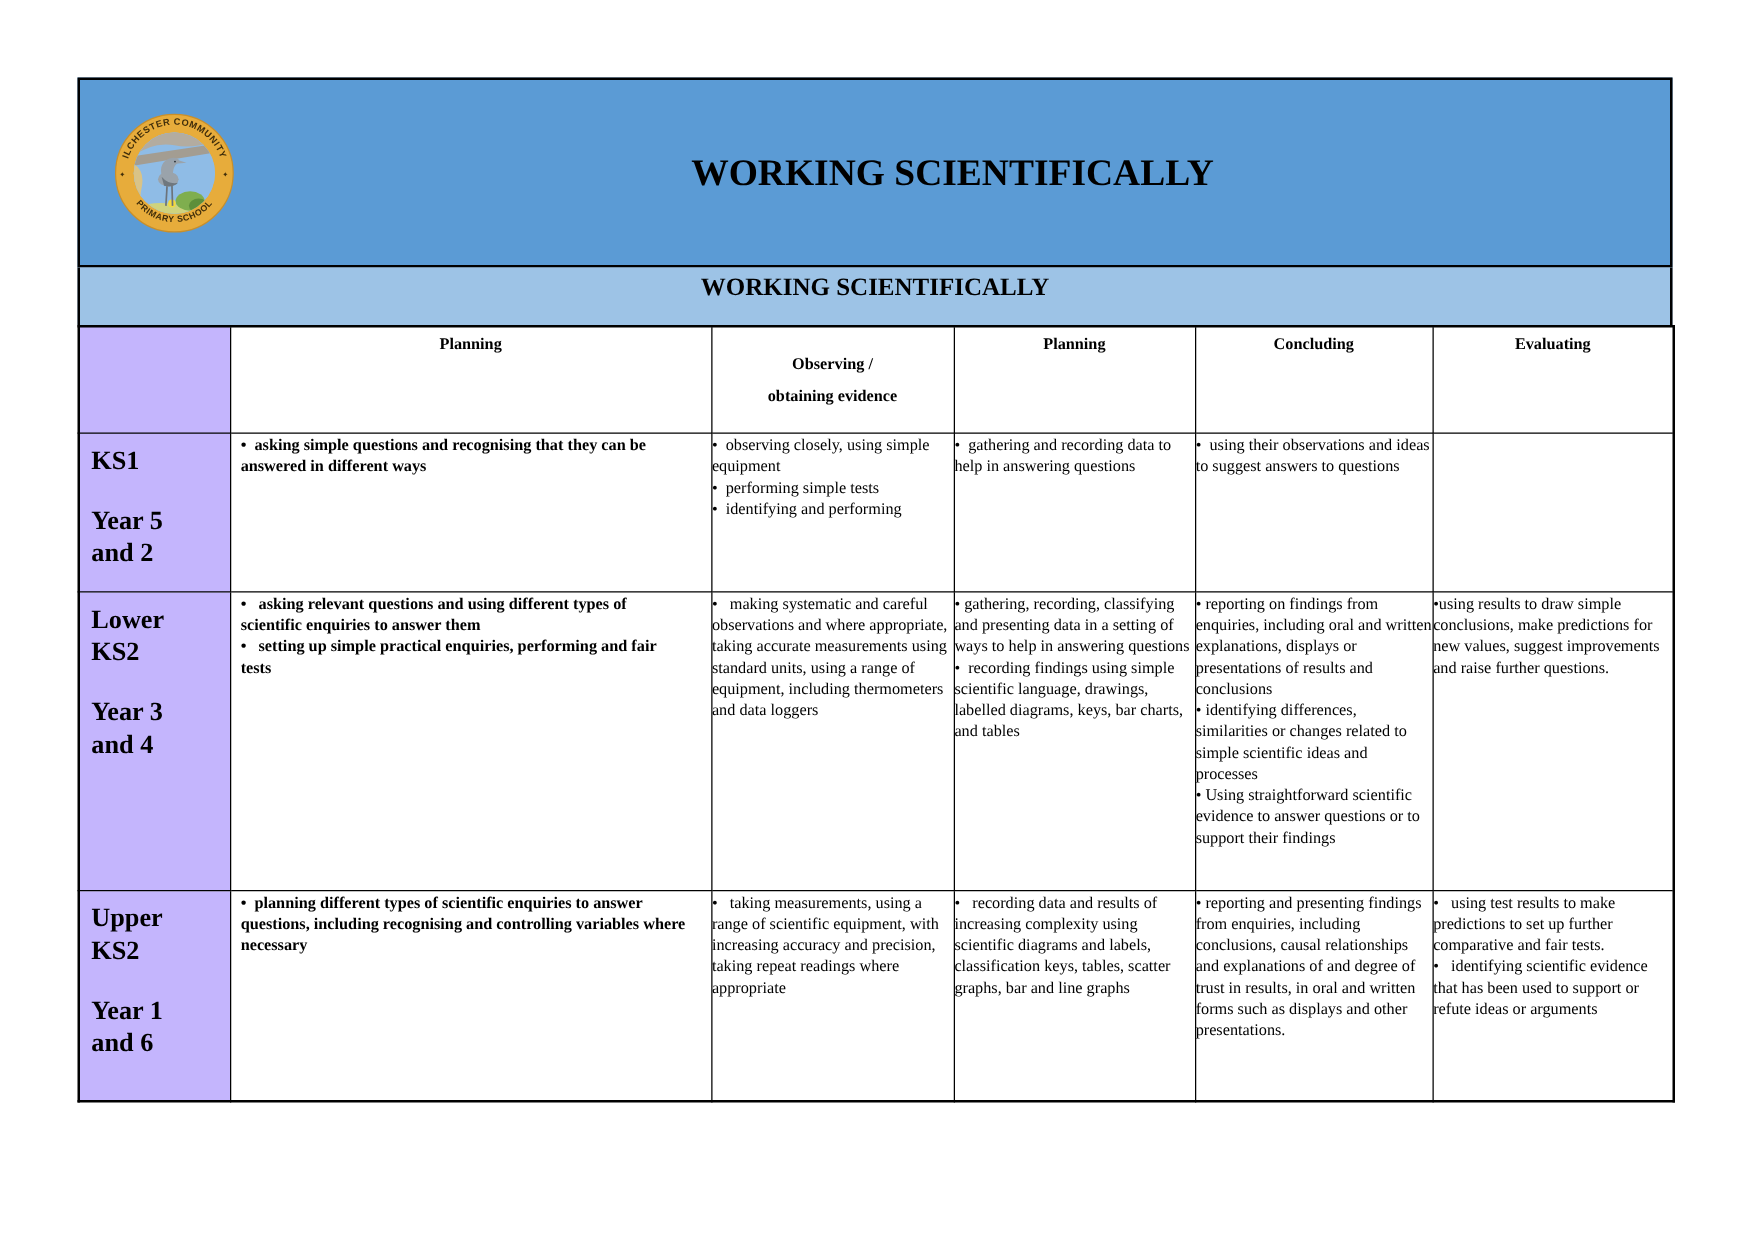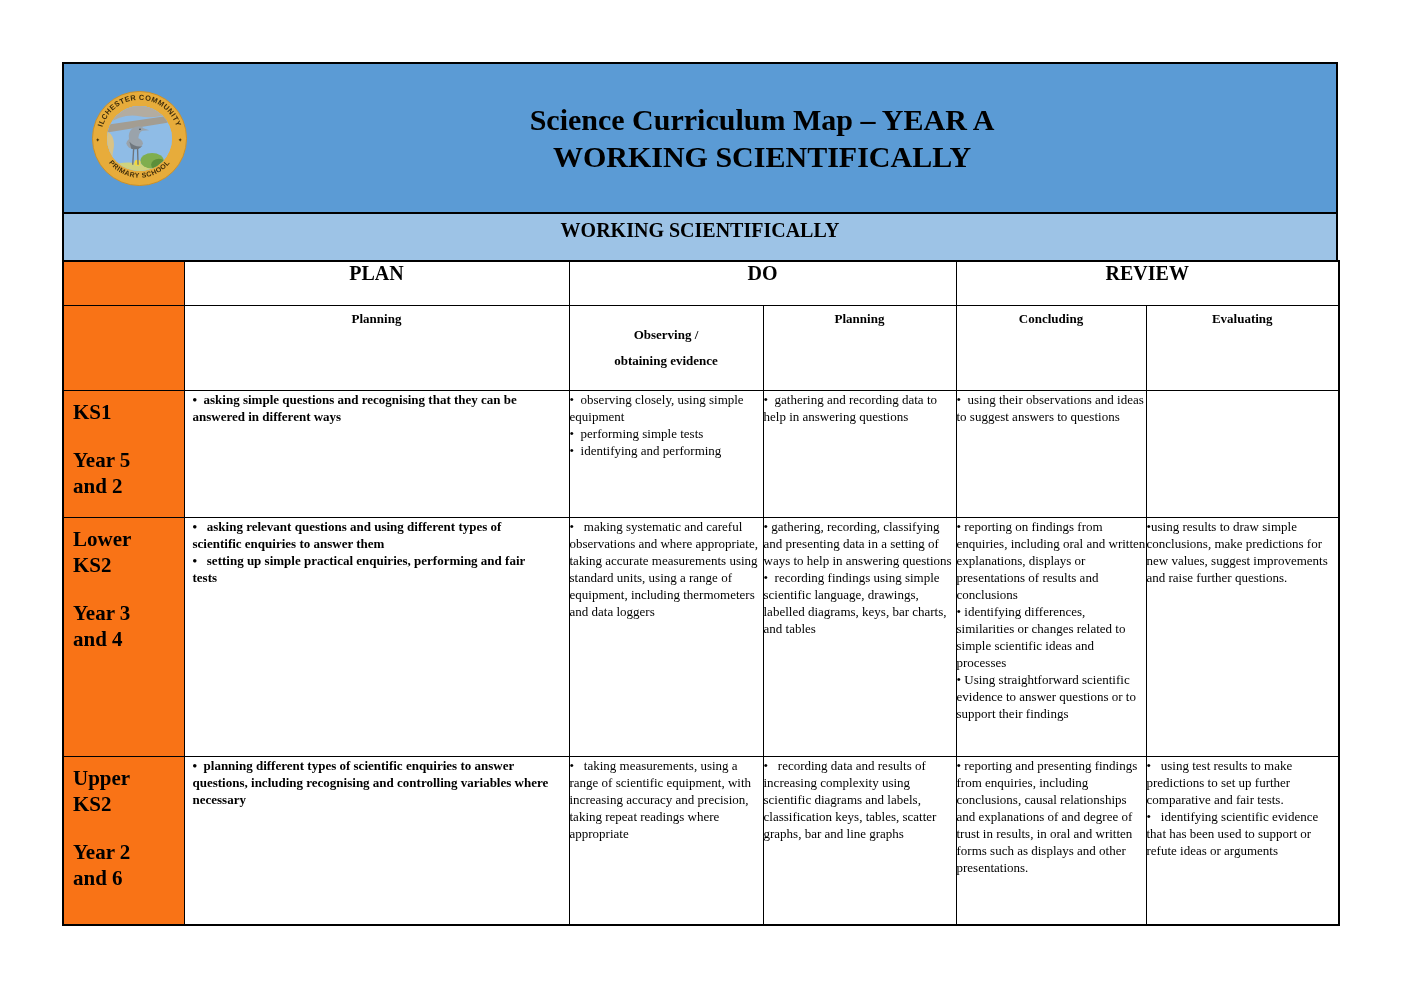--- a/index.html
+++ b/index.html
@@ -53,21 +53,21 @@
     border-collapse: collapse;
     table-layout: fixed;
     border: 2px solid #000;
   }
   table.grid td {
     border: 1.5px solid #000;
     vertical-align: top;
     padding: 0;
   }
   td.label-cell {
-    background: #f97316;
+    background: #c4b5fd;
     margin-left: 36px;
   }
   .group-row td {
     height: 43px;
     text-align: center;
     font-weight: bold;
     font-size: 20px;
     padding-top: 3px;
   }
   .colhead-row td {
@@ -136,46 +136,39 @@
           <textPath href="#arcTop" startOffset="50%" text-anchor="middle">ILCHESTER COMMUNITY</textPath>
         </text>
         <text class="logo-ring-text" font-size="7.2" fill="#3f2d0a" letter-spacing="0.5">
           <textPath href="#arcBot" startOffset="50%" text-anchor="middle">PRIMARY SCHOOL</textPath>
         </text>
         <text x="4.5" y="53.5" font-size="6" fill="#3f2d0a">✦</text>
         <text x="89.5" y="53.5" font-size="6" fill="#3f2d0a">✦</text>
       </svg>
     </div>
     <div class="titles">
-      <div>Science Curriculum Map – YEAR A</div>
       <div>WORKING SCIENTIFICALLY</div>
     </div>
   </div>
 
   <div class="band">
     <span>WORKING SCIENTIFICALLY</span>
   </div>
 
   <table class="grid">
     <colgroup>
       <col style="width:121px">
       <col style="width:385px">
       <col style="width:194px">
       <col style="width:193px">
       <col style="width:190px">
       <col style="width:193px">
     </colgroup>
 
     <tbody>
-        <tr class="group-row">
-      <td class="label-cell"></td>
-      <td>PLAN</td>
-      <td colspan="2">DO</td>
-      <td colspan="2">REVIEW</td>
-    </tr>
 
     <tr class="colhead-row">
       <td class="label-cell"></td>
       <td>
             <div>Planning</div>
           </td>
       <td>
             <div class="narrow">Observing / obtaining evidence</div>
           </td>
       <td>
@@ -233,21 +226,21 @@
             <div class="bullet">• Using straightforward scientific evidence to answer questions or to support their findings</div>
           </td>
       <td class="body-cell">
             <div class="bullet">•using results to draw simple conclusions, make predictions for new values, suggest improvements and raise further questions.</div>
           </td>
     </tr>
 
     <tr class="data-row row-uks2">
       <td class="label-cell">
         <div class="ks">Upper KS2</div>
-        <div class="years">Year 2 and 6</div>
+        <div class="years">Year 1 and 6</div>
       </td>
       <td class="body-cell planning">
             <div class="bullet">•  planning different types of scientific enquiries to answer questions, including recognising and controlling variables where necessary</div>
           </td>
       <td class="body-cell">
             <div class="bullet">•   taking measurements, using a range of scientific equipment, with increasing accuracy and precision, taking repeat readings where appropriate</div>
           </td>
       <td class="body-cell">
             <div class="bullet">•   recording data and results of increasing complexity using scientific diagrams and labels, classification keys, tables, scatter graphs, bar and line graphs</div>
           </td>

